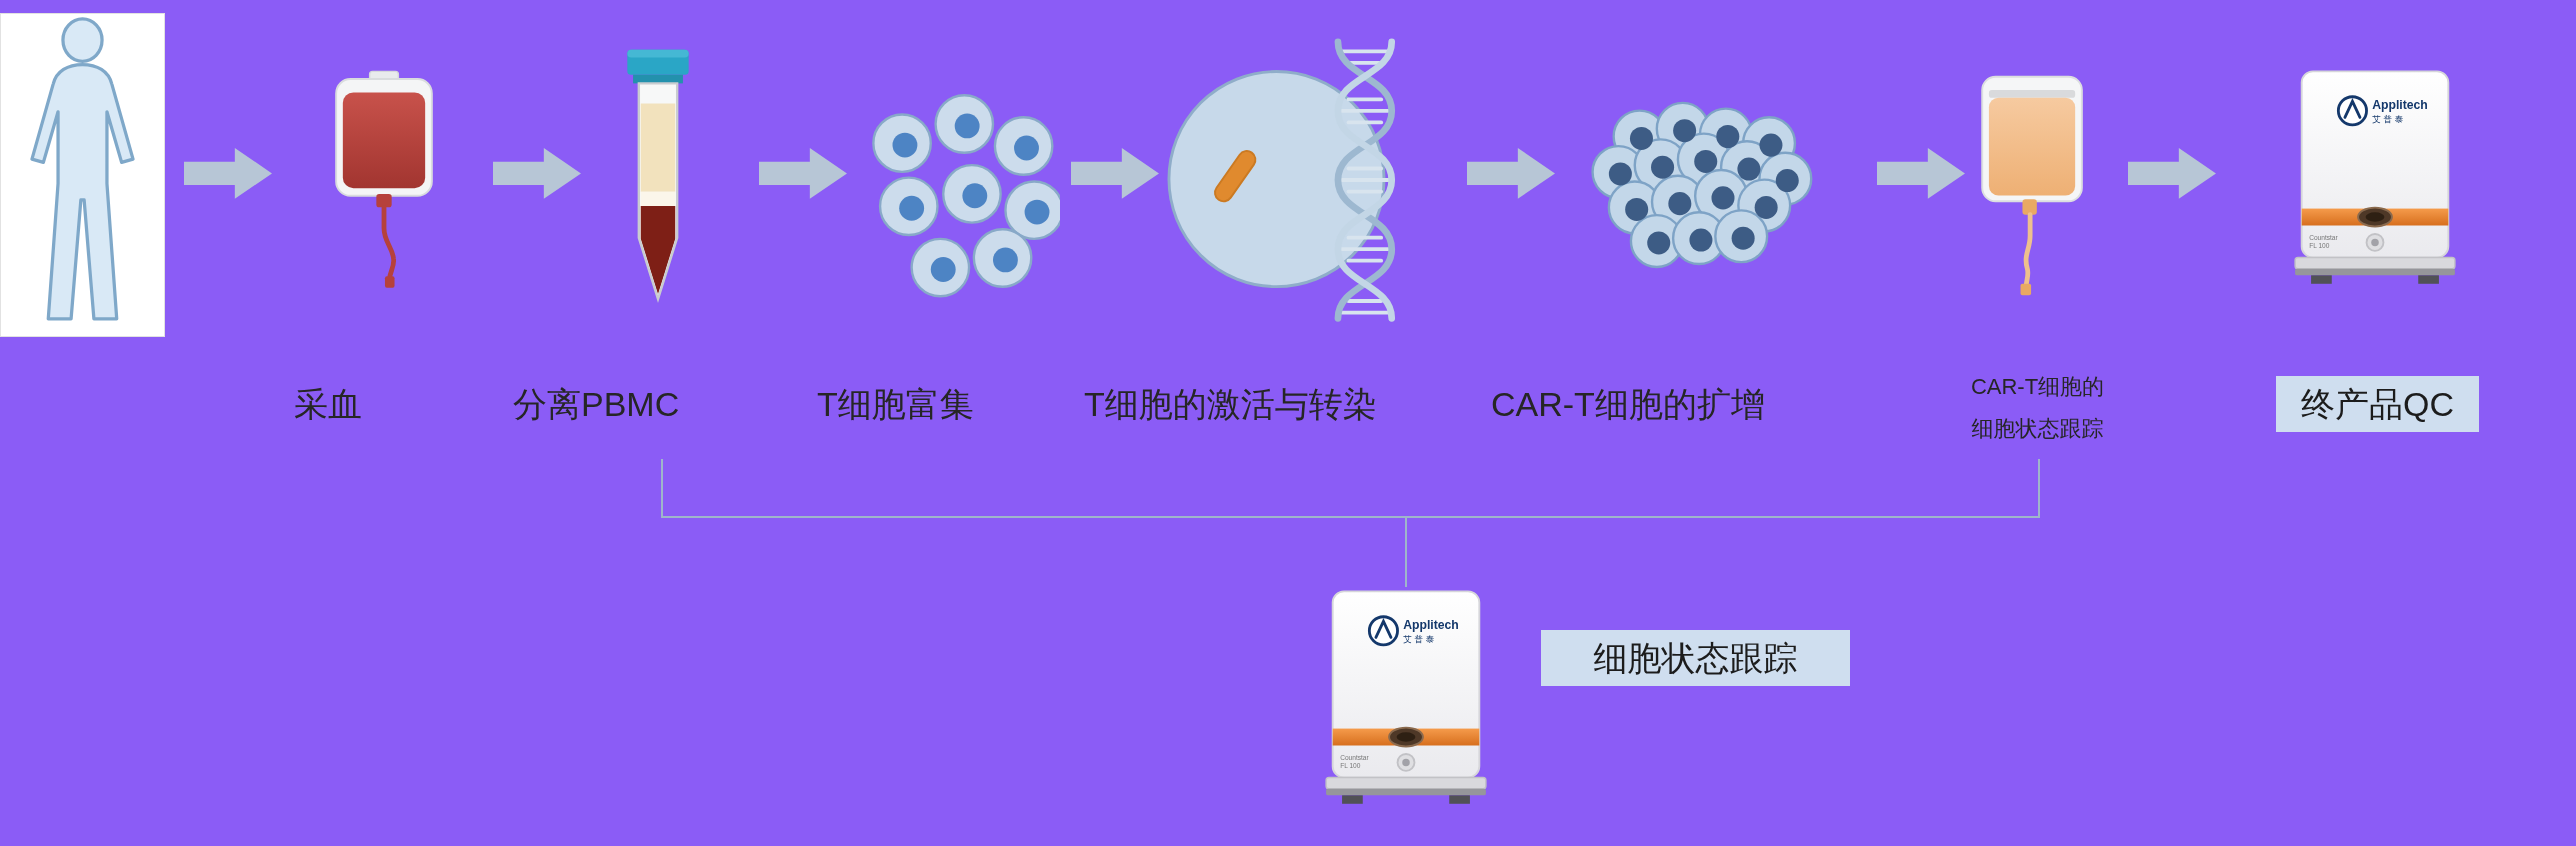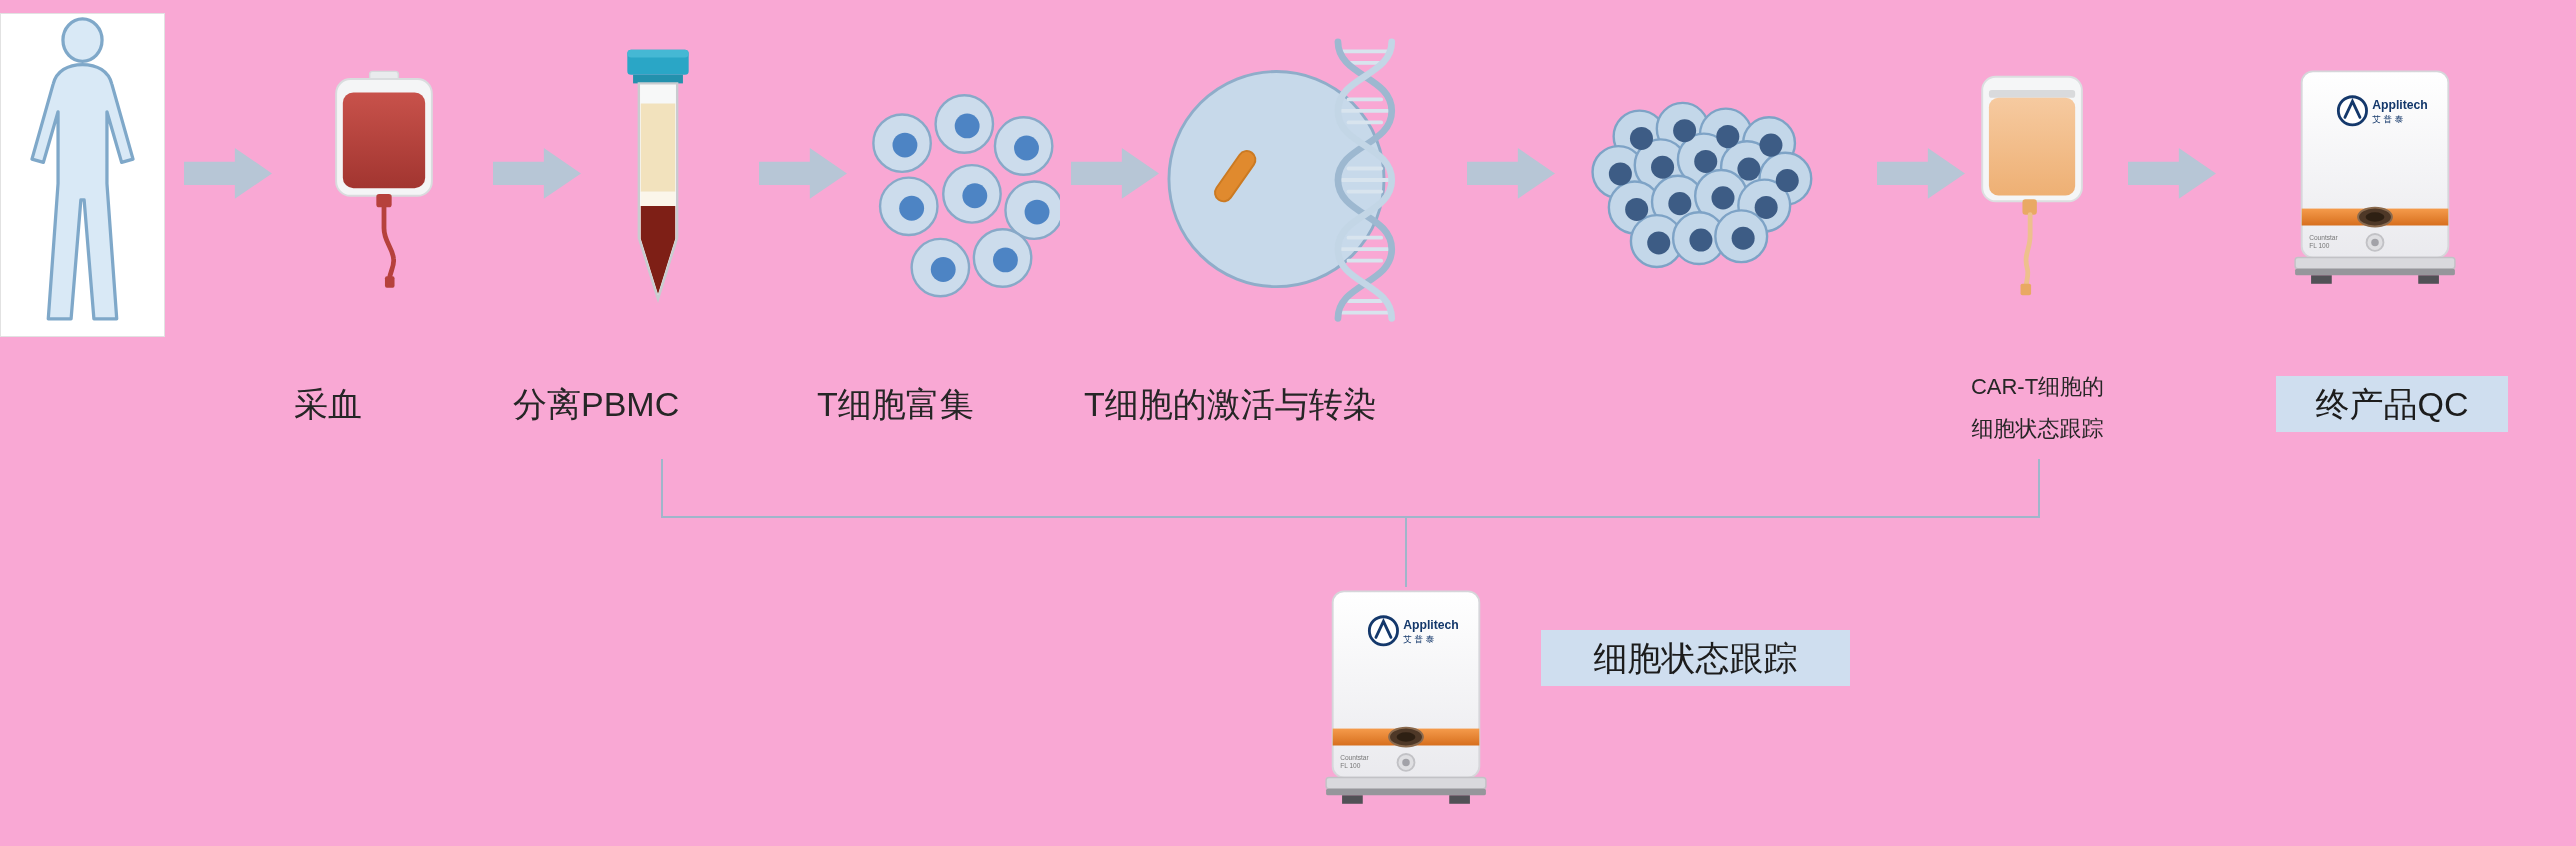--- a/index.html
+++ b/index.html
@@ -1,18 +1,18 @@
 <!DOCTYPE html>
 <html><head>
 <meta charset="utf-8">
 <style>
   * { margin:0; padding:0; box-sizing:border-box; }
   html,body { background:#ffffff; }
   .canvas {
-    position:relative; width:2576px; height:846px; background:#f9a8d4;
+    position:relative; width:2576px; height:846px; background:#8b5cf6;
     font-family:"Liberation Sans","DejaVu Sans",sans-serif; overflow:hidden;
   }
   .icon-box { position:absolute; }
   .icon-box svg { width:100%; height:100%; display:block; }
 
   .arrow { position:absolute; top:146px; width:88px; height:54px; color:#b7c6d6; }
 
   .step-label {
     position:absolute; top:380px; height:48px; line-height:48px;
     font-size:34px; color:#262626; white-space:nowrap;
@@ -230,25 +230,26 @@
       <rect x="15" y="214" width="170" height="7" rx="2" fill="#96969b"></rect>
       <rect x="32" y="221" width="22" height="9" fill="#515156"></rect>
       <rect x="146" y="221" width="22" height="9" fill="#515156"></rect>
     </svg>
   </div>
 
   <div class="step-label" style="left:294px;width:192px">采血</div>
   <div class="step-label" style="left:513px;width:288px">分离PBMC</div>
   <div class="step-label" style="left:817px;width:288px">T细胞富集</div>
   <div class="step-label" style="left:1084px;width:422px">T细胞的激活与转染</div>
+  <div class="step-label" style="left:1491px;width:422px">CAR-T细胞的扩增</div>
   <div class="step-label-2l" style="left:1884px;width:307px">
     <div>CAR-T细胞的</div>
     <div>细胞状态跟踪</div>
   </div>
-  <div class="hl-label" style="left:2276px;top:376px;width:232px">终产品QC</div>
+  <div class="hl-label" style="left:2276px;top:376px;width:203px">终产品QC</div>
 
   <div class="line" style="left:661px;top:459px;width:1.9px;height:59px"></div>
   <div class="line" style="left:661px;top:516px;width:1379px;height:1.9px"></div>
   <div class="line" style="left:2038px;top:459px;width:1.9px;height:59px"></div>
   <div class="line" style="left:1405px;top:516px;width:1.9px;height:71px"></div>
 
   <div class="icon-box" style="left:1312px;top:587px;width:188px;height:223px">
     <svg viewBox="0 0 200 236">
       <rect x="22" y="4" width="156" height="198" rx="12" fill="url(#bodyGrad)" stroke="#d6d6da" stroke-width="2"></rect>
       <circle cx="76" cy="46" r="15" fill="#ffffff" stroke="#14386b" stroke-width="3"></circle>

